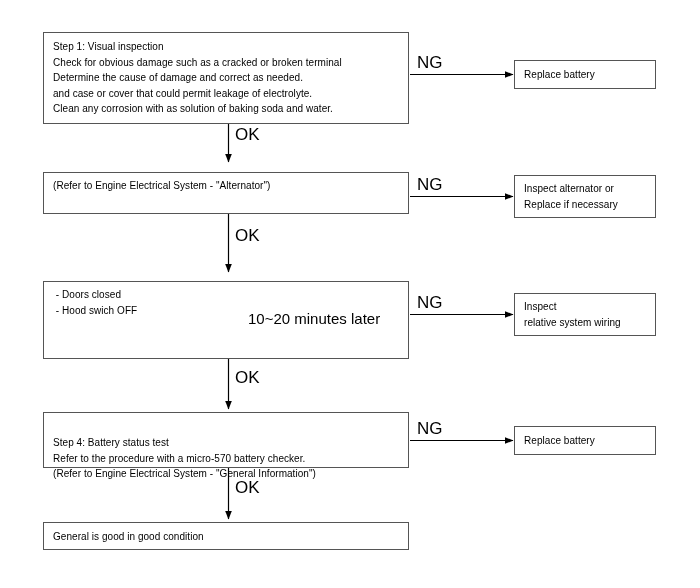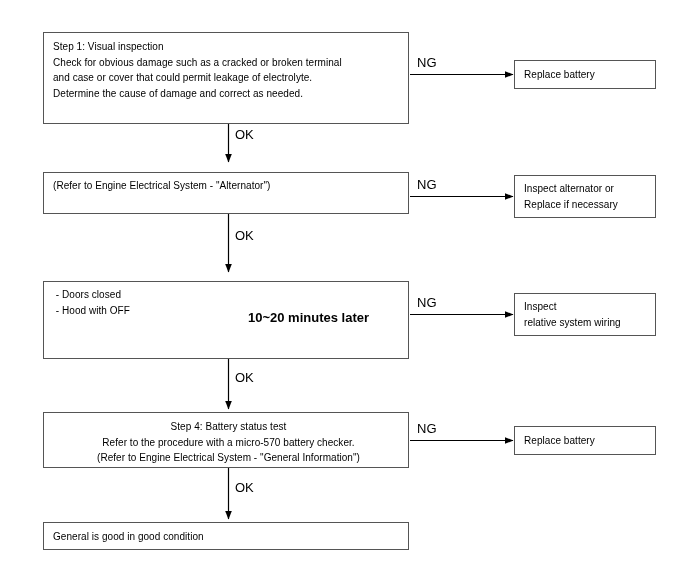--- a/index.html
+++ b/index.html
@@ -35,29 +35,28 @@
     right: 4px;
   }
   .line {
     font-size: 10px;
     line-height: 15.6px;
     white-space: pre;
     letter-spacing: 0.05px;
   }
   .edge-label {
     position: absolute;
-    font-size: 13px;
+    font-size: 17px;
     line-height: 13px;
     white-space: pre;
   }
   .bracket-label {
     position: absolute;
-    font-size: 13px;
+    font-size: 15px;
     white-space: pre;
-    font-weight: bold;
   }
   svg.arrows {
     position: absolute;
     left: 0;
     top: 0;
     width: 700px;
     height: 588px;
     overflow: visible;
   }
 </style>
@@ -83,42 +82,43 @@
     <line x1="410" y1="314.5" x2="513" y2="314.5" stroke="#000000" stroke-width="1.2" marker-end="url(#arrowhead)"></line>
     <line x1="410" y1="440.5" x2="513" y2="440.5" stroke="#000000" stroke-width="1.2" marker-end="url(#arrowhead)"></line>
 
     <polyline points="222,301 240,301 240,332 222,332" fill="none" stroke="#000000" stroke-width="1.1"></polyline>
   </svg>
 
   <div class="box" style="left:43px; top:32px; width:366px; height:92px;">
     <div class="box-inner">
       <div class="line">Step 1: Visual inspection</div>
       <div class="line">Check for obvious damage such as a cracked or broken terminal</div>
+      <div class="line">Determine the cause of damage and correct as needed.</div>
       <div class="line">and case or cover that could permit leakage of electrolyte.</div>
-      <div class="line">Determine the cause of damage and correct as needed.</div>
+      <div class="line">Clean any corrosion with as solution of baking soda and water.</div>
     </div>
   </div>
 
   <div class="box" style="left:43px; top:172px; width:366px; height:42px;">
     <div class="box-inner" style="top:5px;">
       <div class="line">(Refer to Engine Electrical System - "Alternator")</div>
     </div>
   </div>
 
   <div class="box" style="left:43px; top:281px; width:366px; height:78px;">
     <div class="box-inner" style="top:5px;">
       <div class="line"> - Doors closed</div>
-      <div class="line"> - Hood with OFF</div>
+      <div class="line"> - Hood swich OFF</div>
     </div>
   </div>
 
   <div class="bracket-label" style="left:248px; top:310px;">10~20 minutes later</div>
 
   <div class="box" style="left:43px; top:412px; width:366px; height:56px;">
-    <div class="box-inner" style="top:6px;text-align:center;">
+    <div class="box-inner" style="top:22px;">
       <div class="line">Step 4: Battery status test</div>
       <div class="line">Refer to the procedure with a micro-570 battery checker.</div>
       <div class="line">(Refer to Engine Electrical System - "General Information")</div>
     </div>
   </div>
 
   <div class="box" style="left:43px; top:522px; width:366px; height:28px;">
     <div class="box-inner" style="top:6px;">
       <div class="line">General is good in good condition</div>
     </div>

